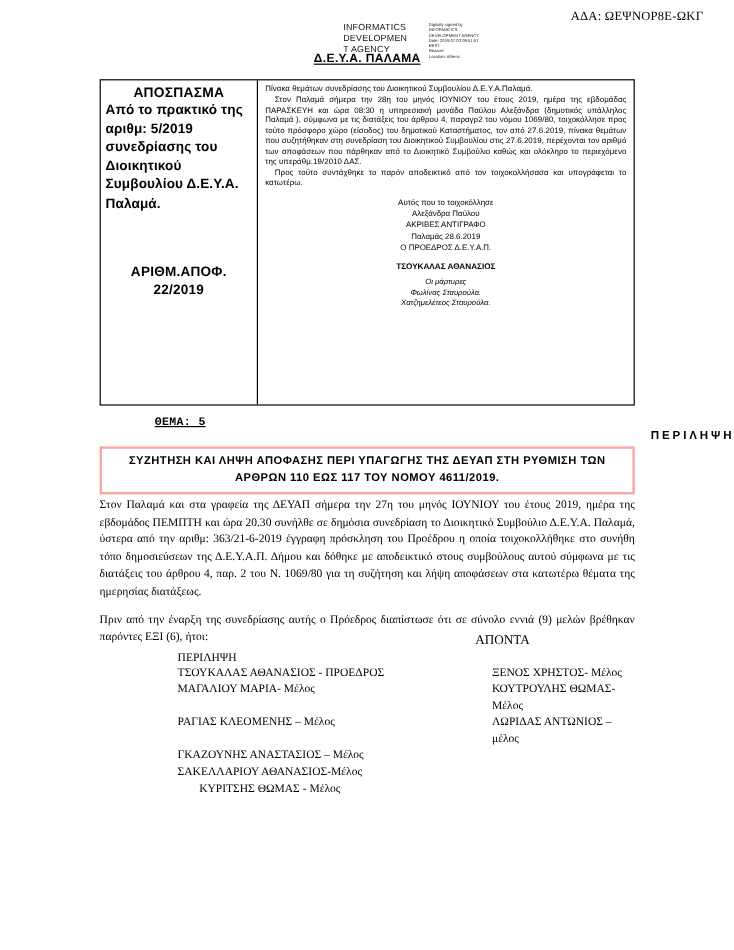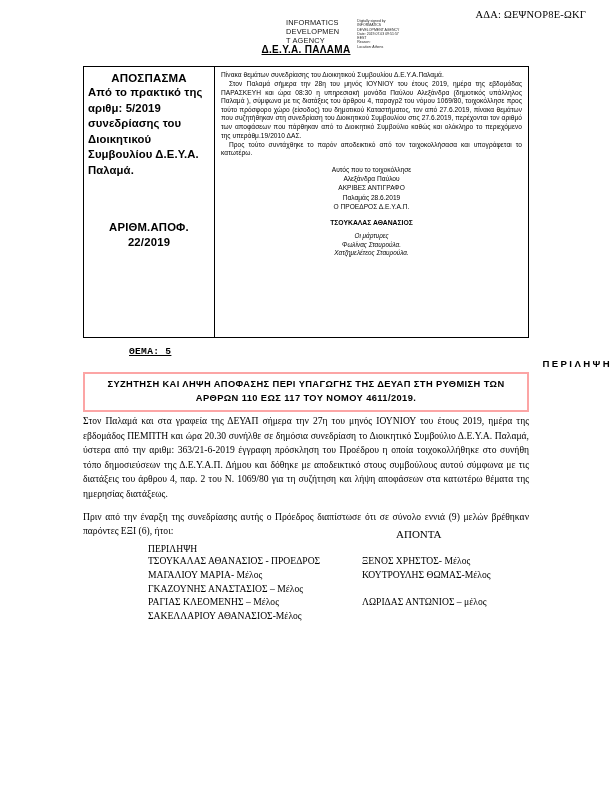--- a/index.html
+++ b/index.html
@@ -224,20 +224,21 @@
     display: flex;
     align-items: flex-start;
   }
   .mrow .left {
     width: 214px;
     padding-right: 4px;
     box-sizing: border-box;
   }
   .mrow .right {
     flex: 1;
+    margin-left: 48px;
   }
   .mrow.indent-left .left { padding-left: 18px; }
   .nobreak { white-space: pre-wrap; }
 </style>
 </head>
 <body>
 
 <div class="page">
 
   <div class="ada-code">ΑΔΑ: ΩΕΨΝΟΡ8Ε-ΩΚΓ</div>
@@ -308,26 +309,30 @@
   <div class="members">
     <div class="mrow">
       <div class="left">ΤΣΟΥΚΑΛΑΣ  ΑΘΑΝΑΣΙΟΣ  -  ΠΡΟΕΔΡΟΣ</div>
       <div class="right">ΞΕΝΟΣ ΧΡΗΣΤΟΣ- Μέλος</div>
     </div>
     <div class="mrow">
       <div class="left">ΜΑΓΑΛΙΟΥ ΜΑΡΙΑ- Μέλος</div>
       <div class="right">ΚΟΥΤΡΟΥΛΗΣ ΘΩΜΑΣ-Μέλος</div>
     </div>
     <div class="mrow">
+      <div class="left">ΡΑΓΙΑΣ ΚΛΕΟΜΕΝΗΣ – Μέλος</div>
+      <div class="right">ΛΩΡΙΔΑΣ ΑΝΤΩΝΙΟΣ – μέλος</div>
+    </div>
+    <div class="mrow">
       <div class="left">ΓΚΑΖΟΥΝΗΣ   ΑΝΑΣΤΑΣΙΟΣ – Μέλος</div>
       <div class="right"></div>
     </div>
     <div class="mrow">
-      <div class="left">ΡΑΓΙΑΣ ΚΛΕΟΜΕΝΗΣ – Μέλος</div>
-      <div class="right">ΛΩΡΙΔΑΣ ΑΝΤΩΝΙΟΣ – μέλος</div>
-    </div>
-    <div class="mrow">
       <div class="left">ΣΑΚΕΛΛΑΡΙΟΥ   ΑΘΑΝΑΣΙΟΣ-Μέλος</div>
       <div class="right"></div>
     </div>
+    <div class="mrow indent-left">
+      <div class="left">ΚΥΡΙΤΣΗΣ ΘΩΜΑΣ - Μέλος</div>
+      <div class="right"></div>
+    </div>
   </div>
 
 </div>
 
 </body></html>

